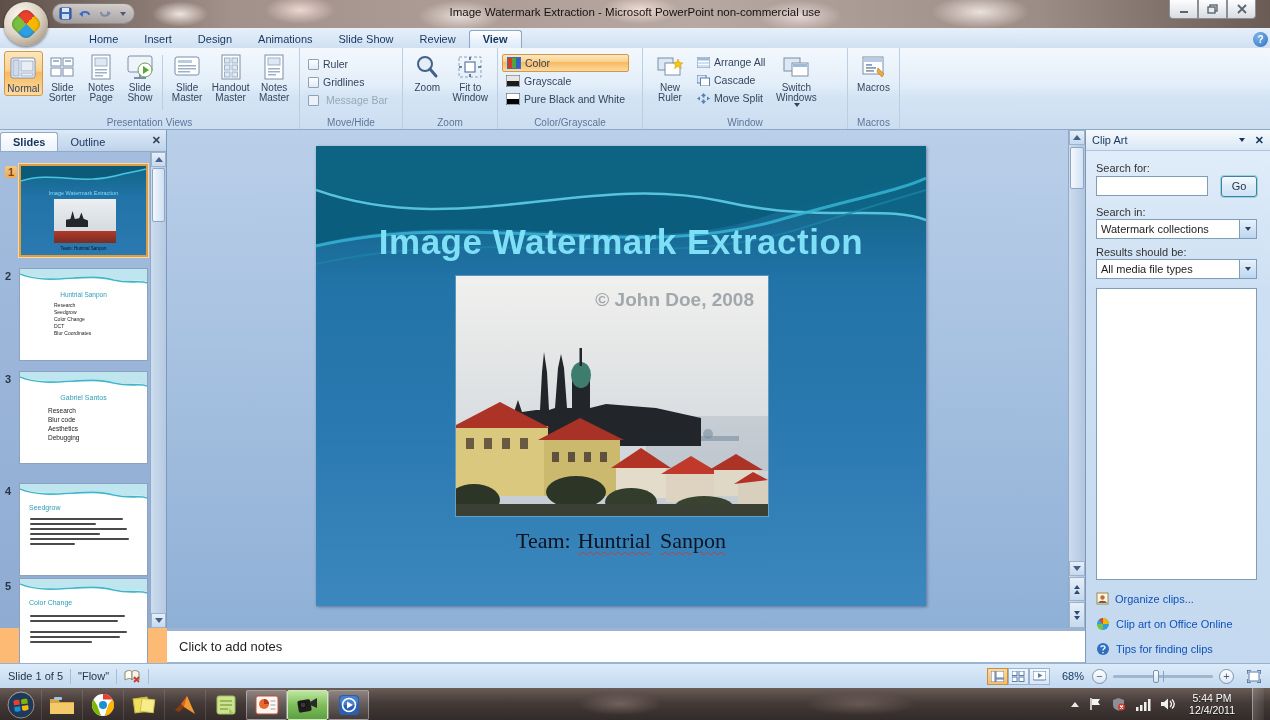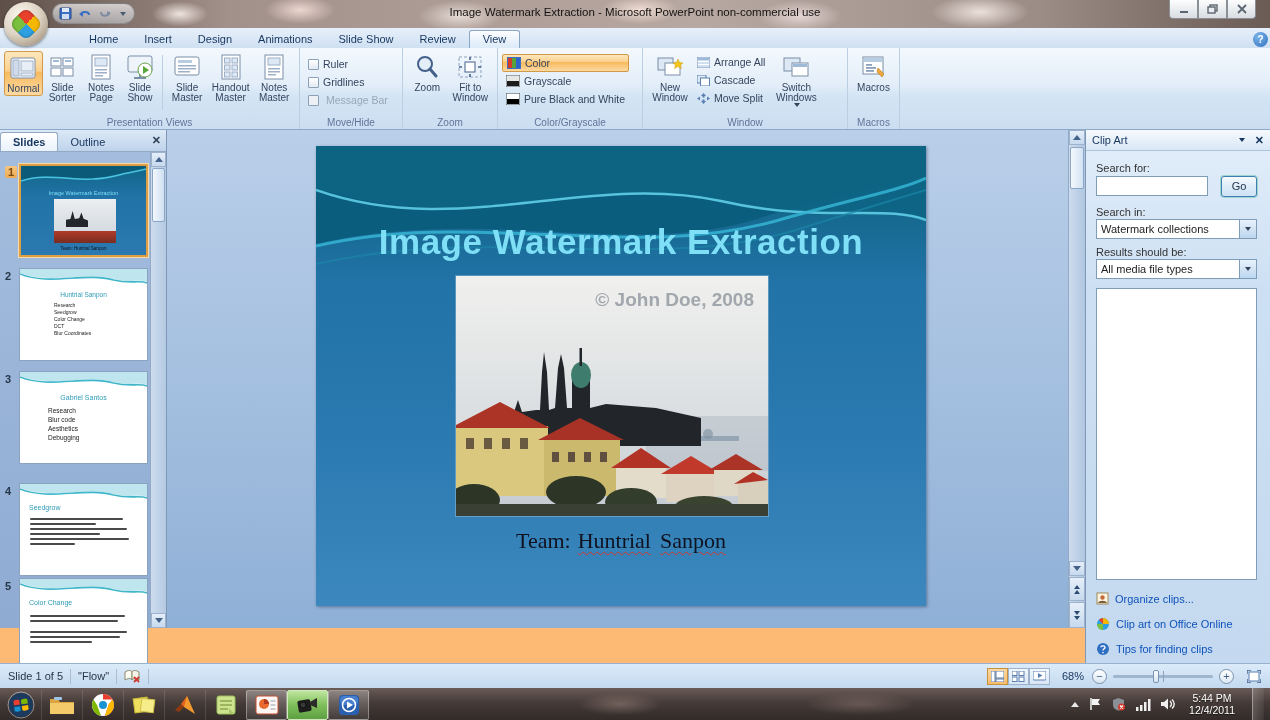--- a/index.html
+++ b/index.html
@@ -31,21 +31,21 @@
     background:radial-gradient(circle at 36% 30%, #fbf7ee, #ddd3c3 48%, #a99a86 82%, #7d6f5e);
     box-shadow:0 1px 3px rgba(0,0,0,.5); display:flex; align-items:center; justify-content:center; }
   .orb-logo { width:24px; height:24px; border-radius:7px; transform:rotate(-45deg); overflow:hidden;
     background:conic-gradient(#e7412e 0 25%, #f5b800 0 50%, #2e9fe0 0 75%, #7bbf3e 0); box-shadow:inset 0 0 3px rgba(0,0,0,.4); }
 
   
   .tabs-row { position:absolute; left:0; top:28px; width:1270px; height:20px;
     background:linear-gradient(#e7f0fa,#cfe0f2); display:flex; align-items:flex-end; padding-left:76px; }
   .tab { padding:2px 13px 3px; font-size:11px; color:#16355e; cursor:default; }
   .tab.active { background:linear-gradient(#fefeff,#e8f1fb 60%,#dcebf8); border:1px solid #8ca6c5; border-bottom:0;
-    border-radius:3px 3px 0 0; font-weight:normal;margin-top:10px; }
+    border-radius:3px 3px 0 0; font-weight:bold;margin-top:10px; }
   .help-btn { position:absolute; right:2px; top:32px; width:15px; height:15px; border-radius:50%;
     background:radial-gradient(circle at 35% 30%, #7db5e8, #2f6fc1); color:#fff; font-size:10px; font-weight:bold;
     display:flex; align-items:center; justify-content:center; }
 
   
   .ribbon { position:absolute; left:0; top:48px; width:1270px; height:82px;
     background:linear-gradient(#f3f8fd,#e3eef9 45%,#d3e4f4 60%,#cbdef1); border-bottom:1px solid #8ea8c8; display:flex; }
   .rgroup { position:relative; display:flex; align-items:flex-start; padding:3px 4px 15px; border-right:1px solid #bccee2; }
   .glabel { position:absolute; bottom:1px; left:0; right:0; text-align:center; font-size:10px; color:#60749a; }
   .bigbtn { display:flex; flex-direction:column; align-items:center; width:41px; padding:2px 1px 1px; border-radius:3px;
@@ -369,21 +369,21 @@
 
     <div class="rgroup" style="width:205px">
       <div class="bigbtn" style="width:46px">
         <span class="ic">
             <svg width="28" height="24">
               <rect x="2" y="3" width="15" height="12" fill="#dce8f4" stroke="#7b8ea8"></rect>
               <rect x="9" y="8" width="15" height="12" fill="#fff" stroke="#7b8ea8"></rect>
               <path d="M22 4 L23.5 7.5 L27 8 L24.5 10 L25.5 13.5 L22 11.5 L18.5 13.5 L19.5 10 L17 8 L20.5 7.5 Z" fill="#f5c518" stroke="#cf9b12" stroke-width=".5"></path>
             </svg>
           </span>
-        <span>New Window</span>
+        <span>New Ruler</span>
       </div>
       <div class="smcol" style="padding-top:2px">
         <div class="smbtn">
           <svg width="13" height="11">
               <rect x="0" y="0" width="13" height="11" fill="#fff" stroke="#5a7fb0"></rect>
               <rect x="1" y="1" width="11" height="2.5" fill="#9dbbd8"></rect>
               <rect x="1" y="5" width="11" height="2" fill="#cfe0ef"></rect>
               <rect x="1" y="8" width="11" height="2" fill="#cfe0ef"></rect>
             </svg>
           <span>Arrange All</span>
@@ -616,20 +616,23 @@
         </div>
       <div class="arrow-btn" style="bottom:0;height:26px">
           <span class="dbl">
             <i class="d"></i>
             <i class="d"></i>
           </span>
         </div>
     </div>
   </div>
 
+  <div class="notes">
+    <div class="notes-text">Click to add notes</div>
+  </div>
 
   <div class="clip-pane">
     <div class="clip-head">
       <span class="t">Clip Art</span>
       <span class="dd-arrow" style="border-top-color:#16355e;margin-right:10px"></span>
       <span style="font-weight:bold;color:#16355e">✕</span>
     </div>
     <div class="clip-label" style="top:32px">Search for:</div>
     <input class="clip-input" style="top: 46px;">
     <div class="go-btn" style="top:46px">Go</div>

